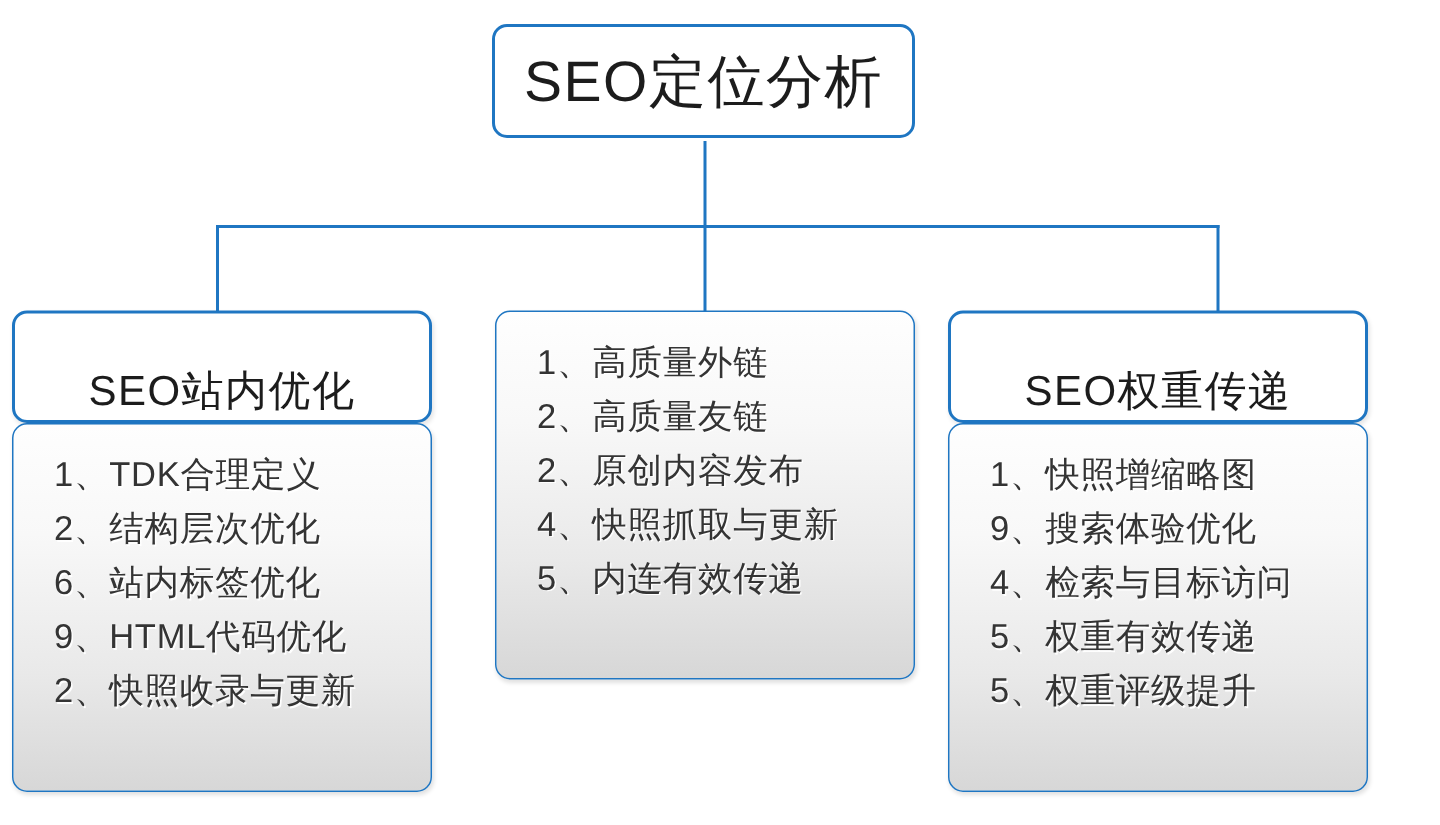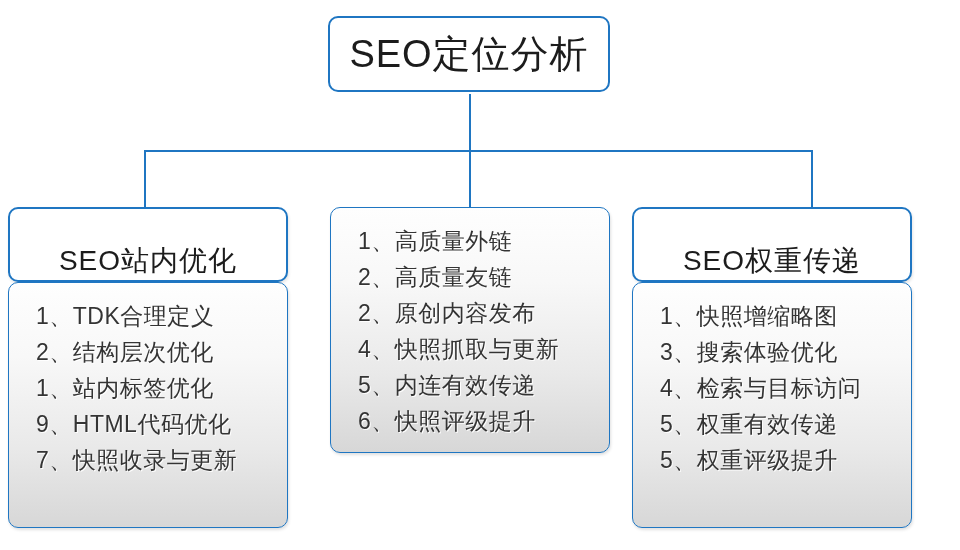--- a/index.html
+++ b/index.html
@@ -83,43 +83,42 @@
   <div class="line v line-mid-v"></div>
   <div class="line v line-right-v"></div>
 
   <div class="column c1">
     <div class="col-header">
       <span>SEO站内优化</span>
     </div>
     <div class="col-body">
       <div class="list-item">1、TDK合理定义</div>
       <div class="list-item">2、结构层次优化</div>
-      <div class="list-item">1、站内标签优化</div>
+      <div class="list-item">6、站内标签优化</div>
       <div class="list-item">9、HTML代码优化</div>
-      <div class="list-item">7、快照收录与更新</div>
+      <div class="list-item">2、快照收录与更新</div>
     </div>
   </div>
 
   <div class="column c2">
     <div class="col-body">
       <div class="list-item">1、高质量外链</div>
       <div class="list-item">2、高质量友链</div>
       <div class="list-item">2、原创内容发布</div>
       <div class="list-item">4、快照抓取与更新</div>
       <div class="list-item">5、内连有效传递</div>
-      <div class="list-item">6、快照评级提升</div>
     </div>
   </div>
 
   <div class="column c3">
     <div class="col-header">
       <span>SEO权重传递</span>
     </div>
     <div class="col-body">
       <div class="list-item">1、快照增缩略图</div>
-      <div class="list-item">3、搜索体验优化</div>
+      <div class="list-item">9、搜索体验优化</div>
       <div class="list-item">4、检索与目标访问</div>
       <div class="list-item">5、权重有效传递</div>
       <div class="list-item">5、权重评级提升</div>
     </div>
   </div>
 
 </div>
 
 </body></html>

